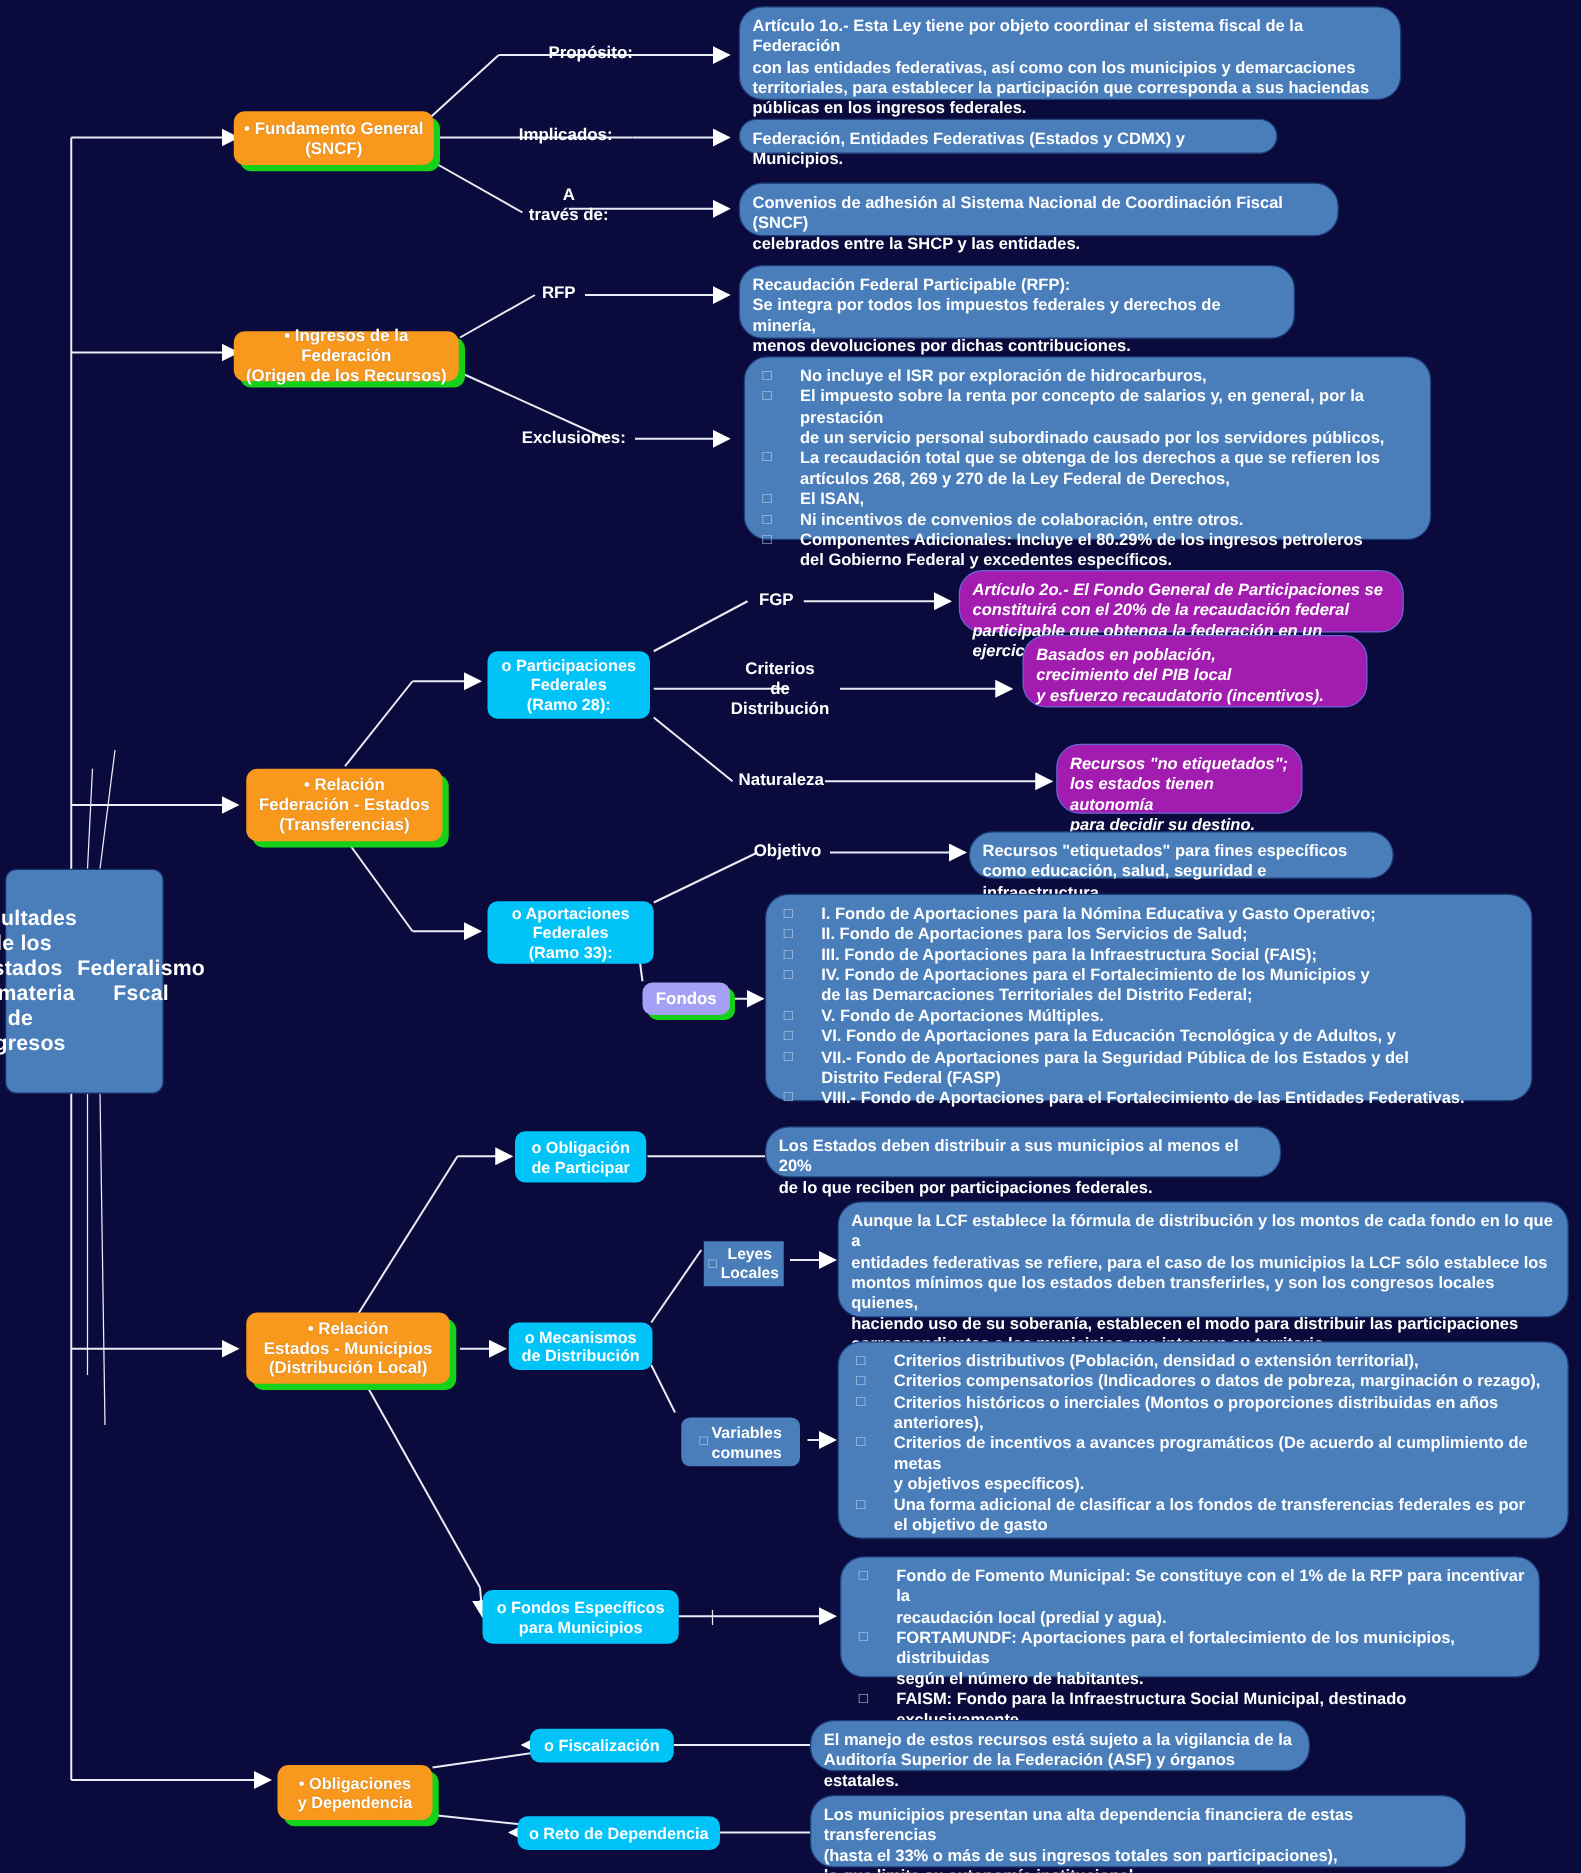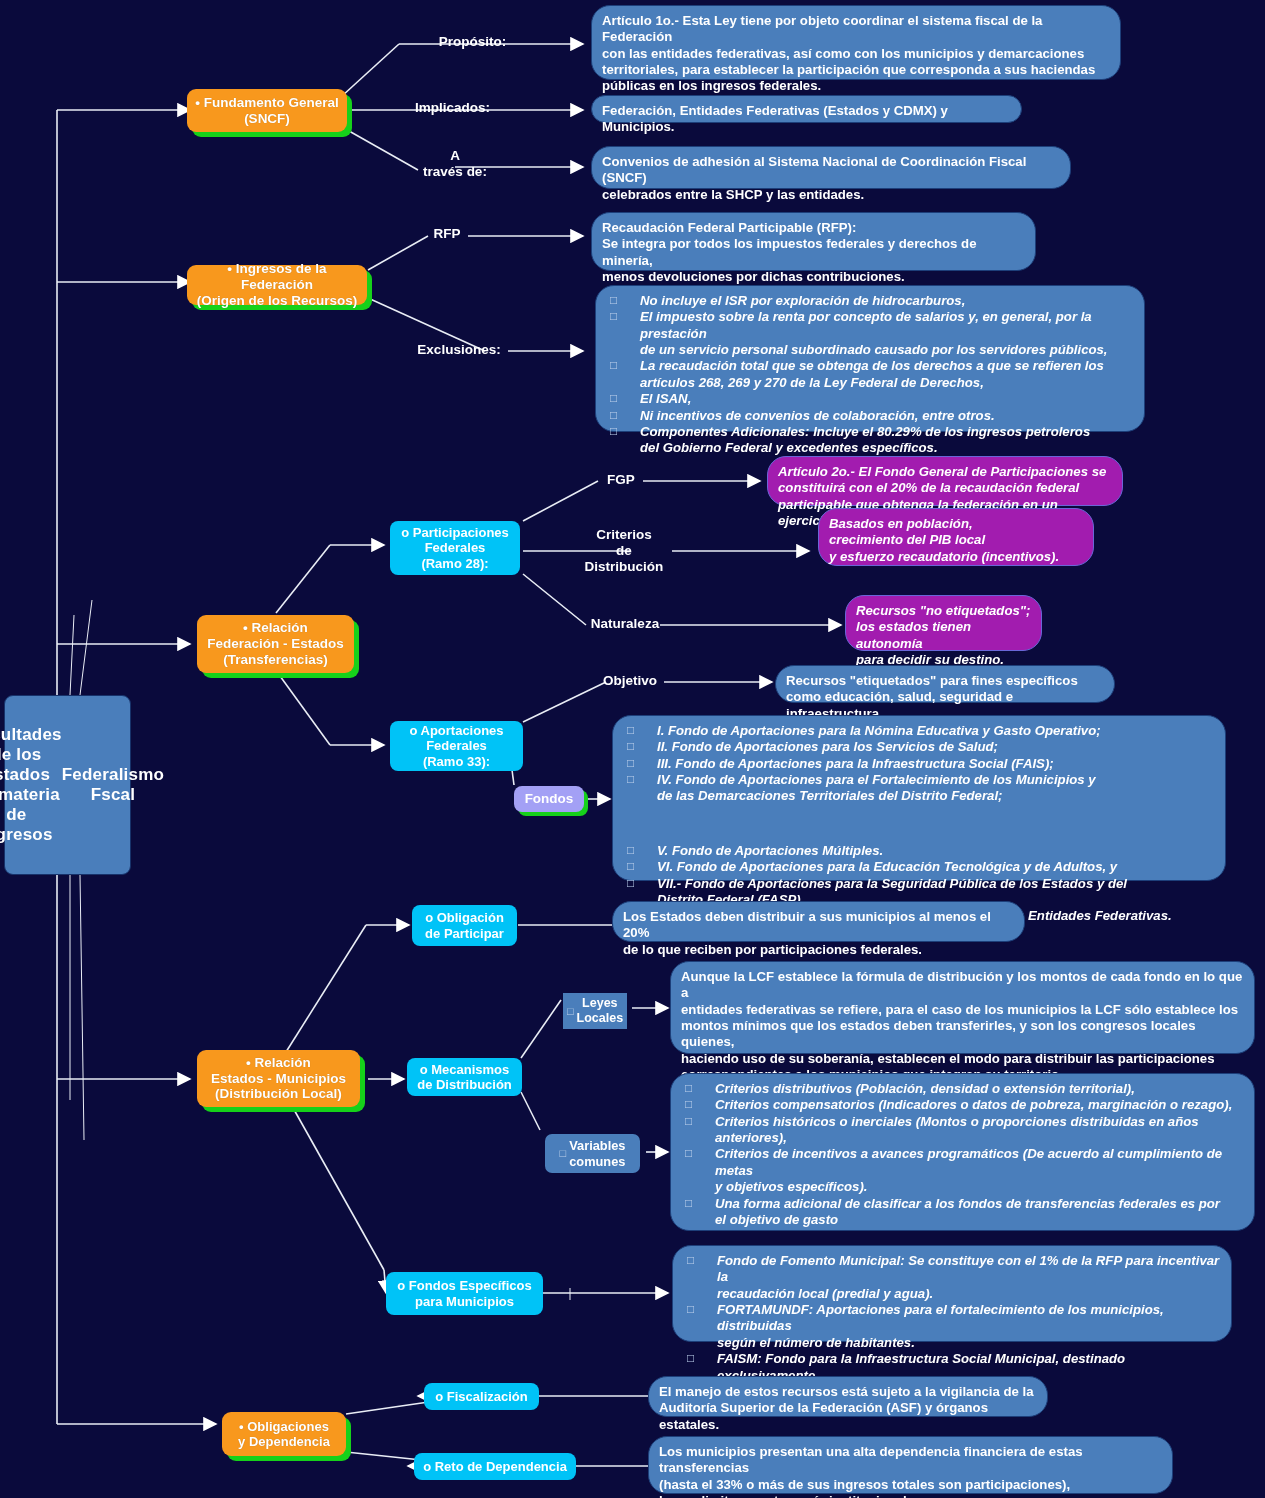--- a/index.html
+++ b/index.html
@@ -43,21 +43,21 @@
   }
   .lvlb.square{border-radius:0;}
 
   
   .info{position:absolute;box-sizing:border-box;color:#ffffff;font-weight:bold;
         font-size:13.2px;line-height:1.24;border-radius:19px;padding:7px 10px;}
   .info.blue{background:#4a7ebb;border:1px solid #1d3f7a;}
   .info.lav{background:#a21caf;border:1px solid #6a66d8;font-style:italic;}
   .info .ln{display:block;white-space:pre;}
   .info ul{margin:0;padding:0;list-style:none;}
-  .info li{display:block;position:relative;padding-left:26px;white-space:pre;font-style:italic;}
+  .info li{display:block;position:relative;padding-left:26px;white-space:pre;}
   .info li:before{
     content:"\25A1";position:absolute;left:4px;top:0;color:#bcd0ea;font-weight:normal;
     font-size:12px;
   }
   .info li .cont{display:block;padding-left:8px;}
 
   
   .clabel{position:absolute;color:#ffffff;font-weight:bold;font-size:13.5px;
           text-align:center;line-height:1.18;white-space:pre;}
 </style>
@@ -250,21 +250,21 @@
 como educación, salud, seguridad e infraestructura.</span>
   </div>
 
   <div class="info blue" style="left:612px;top:715px;width:614px;height:166px;">
     <ul>
       <li><span class="cont" style="white-space:pre-line;">I. Fondo de Aportaciones para la Nómina Educativa y Gasto Operativo;</span></li>
       <li><span class="cont" style="white-space:pre-line;">II. Fondo de Aportaciones para los Servicios de Salud;</span></li>
       <li><span class="cont" style="white-space:pre-line;">III. Fondo de Aportaciones para la Infraestructura Social (FAIS);</span></li>
       <li><span class="cont" style="white-space:pre-line;">IV. Fondo de Aportaciones para el Fortalecimiento de los Municipios y
       de las Demarcaciones Territoriales del Distrito Federal;</span></li>
-      <li><span class="cont" style="white-space:pre-line;margin-top:38px;">V. Fondo de Aportaciones Múltiples.</span></li>
+      <li><span class="cont" style="white-space:pre-line;">V. Fondo de Aportaciones Múltiples.</span></li>
       <li><span class="cont" style="white-space:pre-line;">VI. Fondo de Aportaciones para la Educación Tecnológica y de Adultos, y</span></li>
       <li><span class="cont" style="white-space:pre-line;">VII.- Fondo de Aportaciones para la Seguridad Pública de los Estados y del
           Distrito Federal (FASP)</span></li>
       <li><span class="cont" style="white-space:pre-line;">VIII.- Fondo de Aportaciones para el Fortalecimiento de las Entidades Federativas.</span></li>
     </ul>
   </div>
 
   <div class="node lvl1" style="left:197px;top:1050px;width:163px;height:57px;white-space:pre-line;">•  Relación
 Estados - Municipios
 (Distribución Local)</div>

